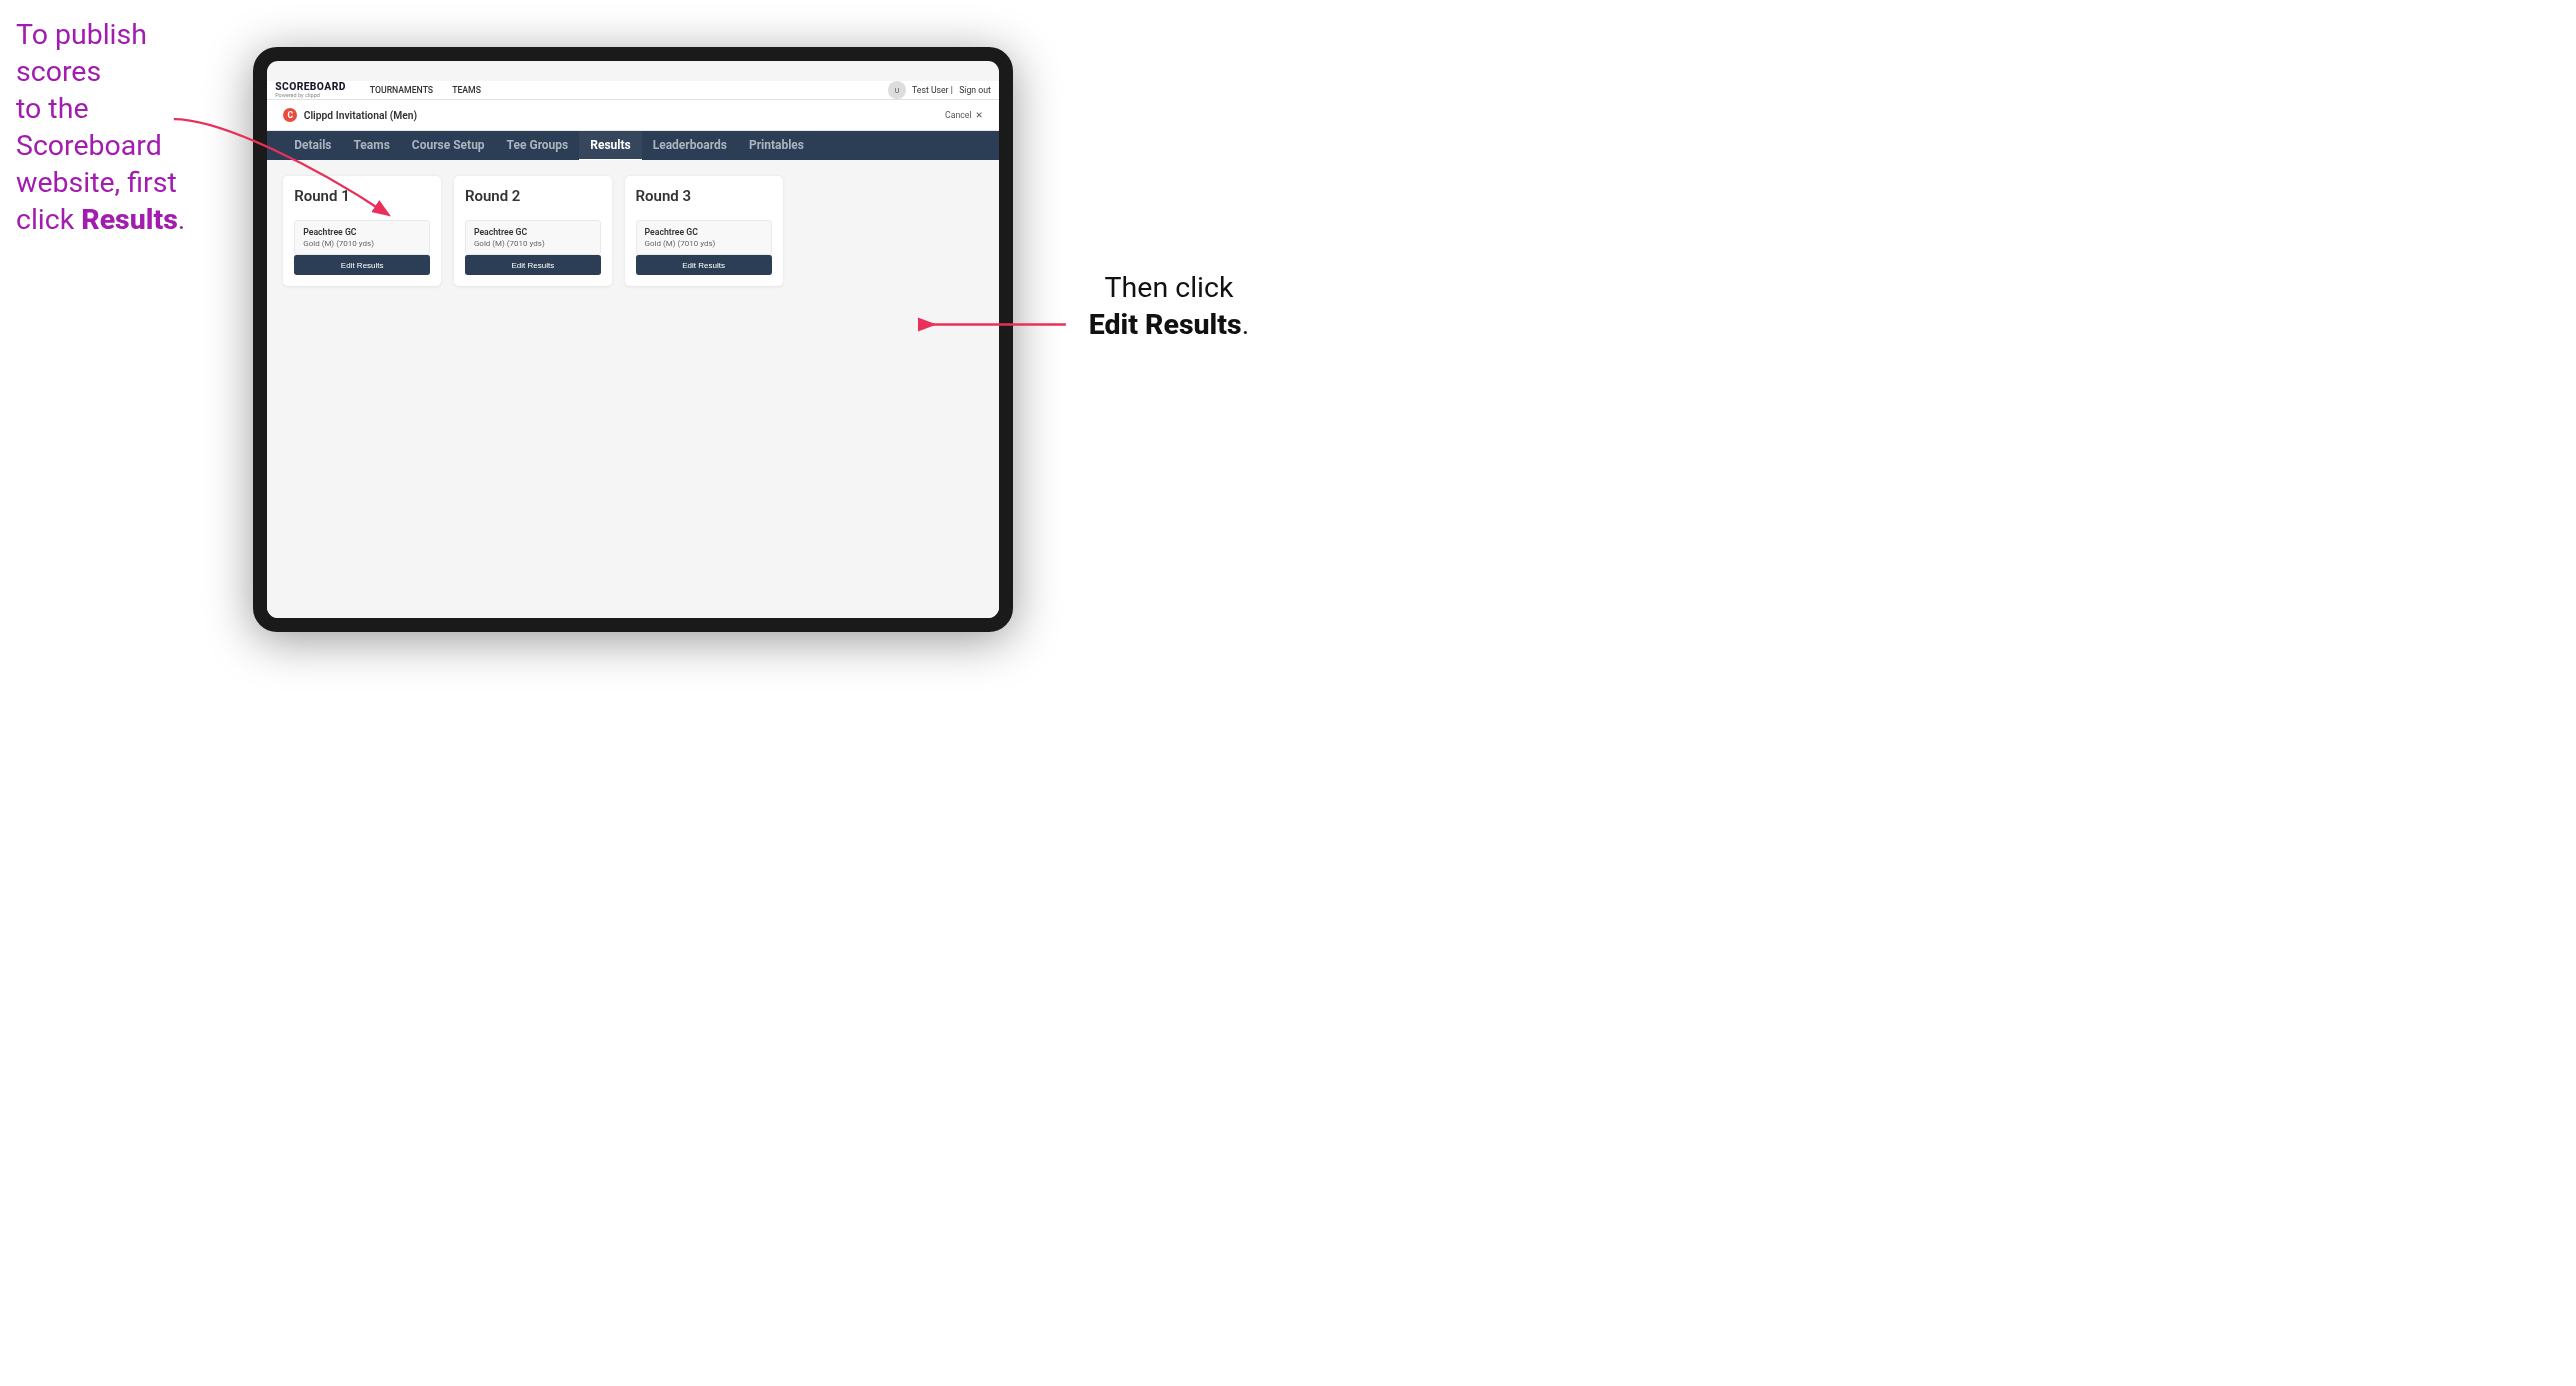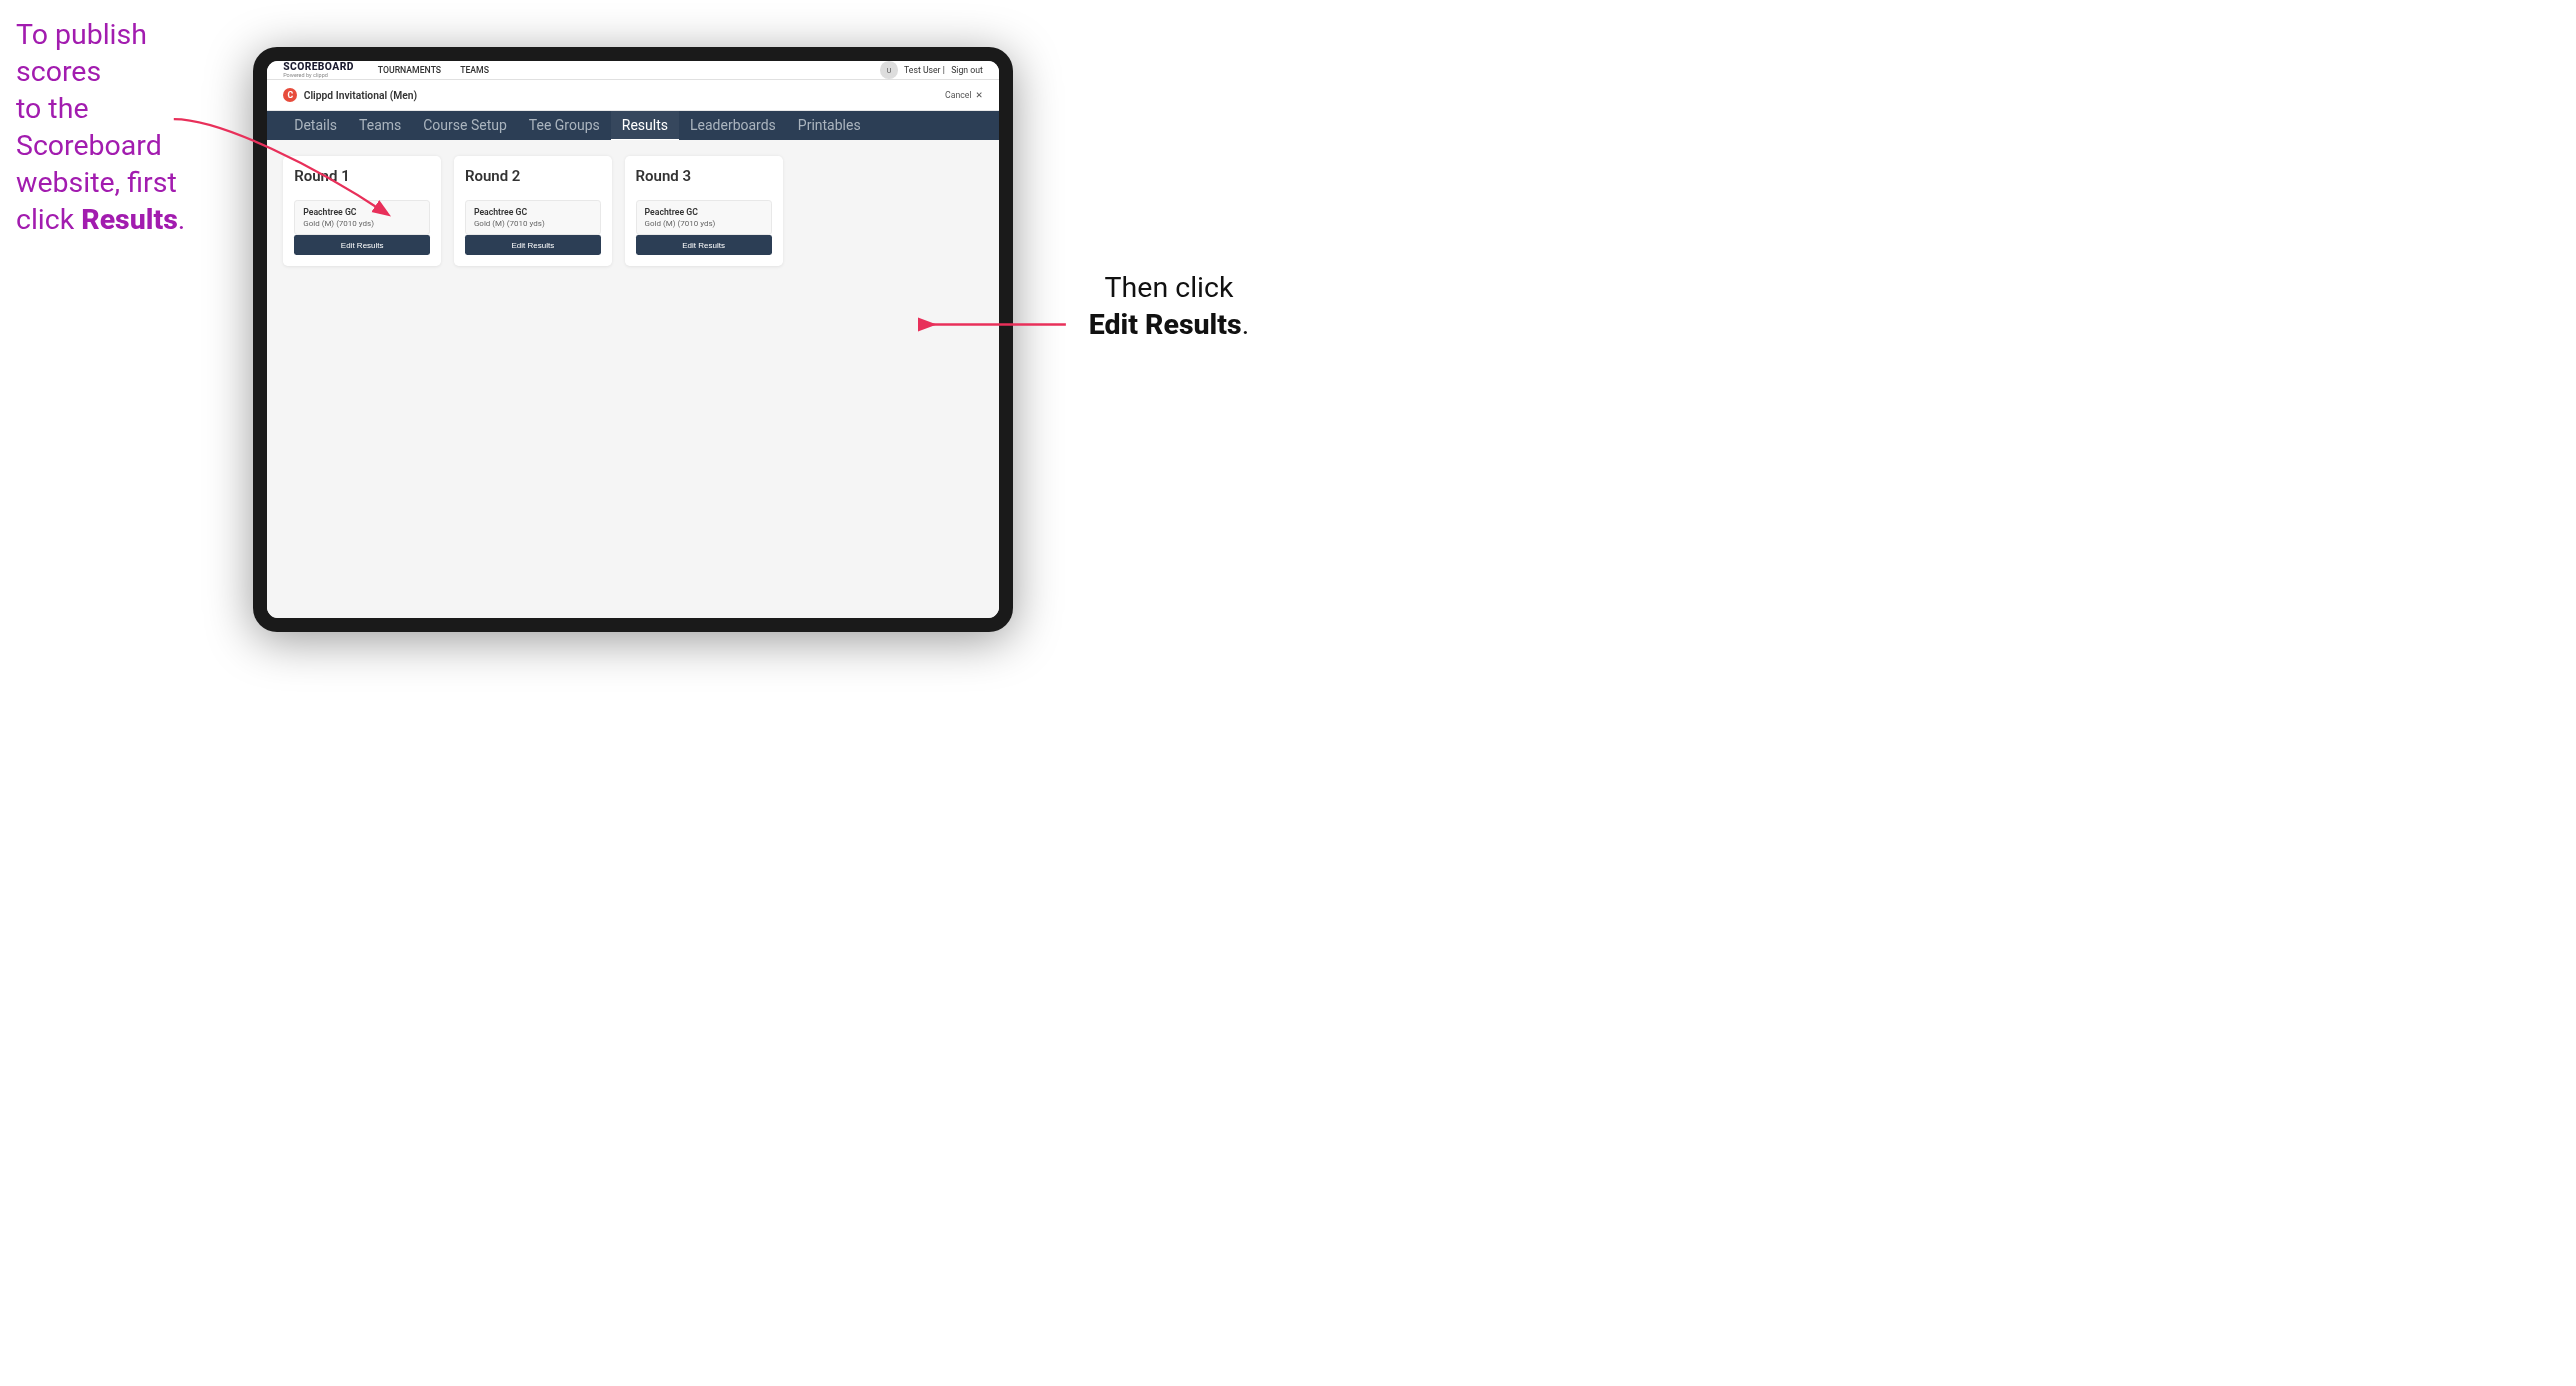--- a/index.html
+++ b/index.html
@@ -65,24 +65,25 @@
       overflow: hidden;
       display: flex;
       flex-direction: column;
     }
 
     
     .top-nav {
       background: #ffffff;
       display: flex;
       align-items: center;
-      padding: 0 16px;
+      padding: 0 8px;
       height: 19px;
       border-bottom: 0.8px solid #e0e0e0;
       flex-shrink: 0;
+      margin-top: 20px;
     }
 
     .logo-area {
       display: flex;
       flex-direction: column;
       margin-right: 24px;
     }
     .logo-text {
       font-size: 10.3px;
       font-weight: 800;
@@ -181,27 +182,28 @@
     
     .sub-nav {
       background: #2c3e55;
       display: flex;
       padding: 0 16px;
       height: 28.5px;
       align-items: stretch;
     }
     .sub-nav-item {
       color: #aab4be;
-      font-size: 14px;
+      font-size: 12px;
       padding: 0 11px;
       display: flex;
       align-items: center;
       cursor: pointer;
       border-bottom: 1.6px solid transparent;
       white-space: nowrap;
+      font-weight: bold;
     }
     .sub-nav-item.active {
       color: #ffffff;
       border-bottom: 1.6px solid #ffffff;
       background: rgba(255,255,255,0.05);
     }
 
     
     .rounds-area {
       padding: 16px;

